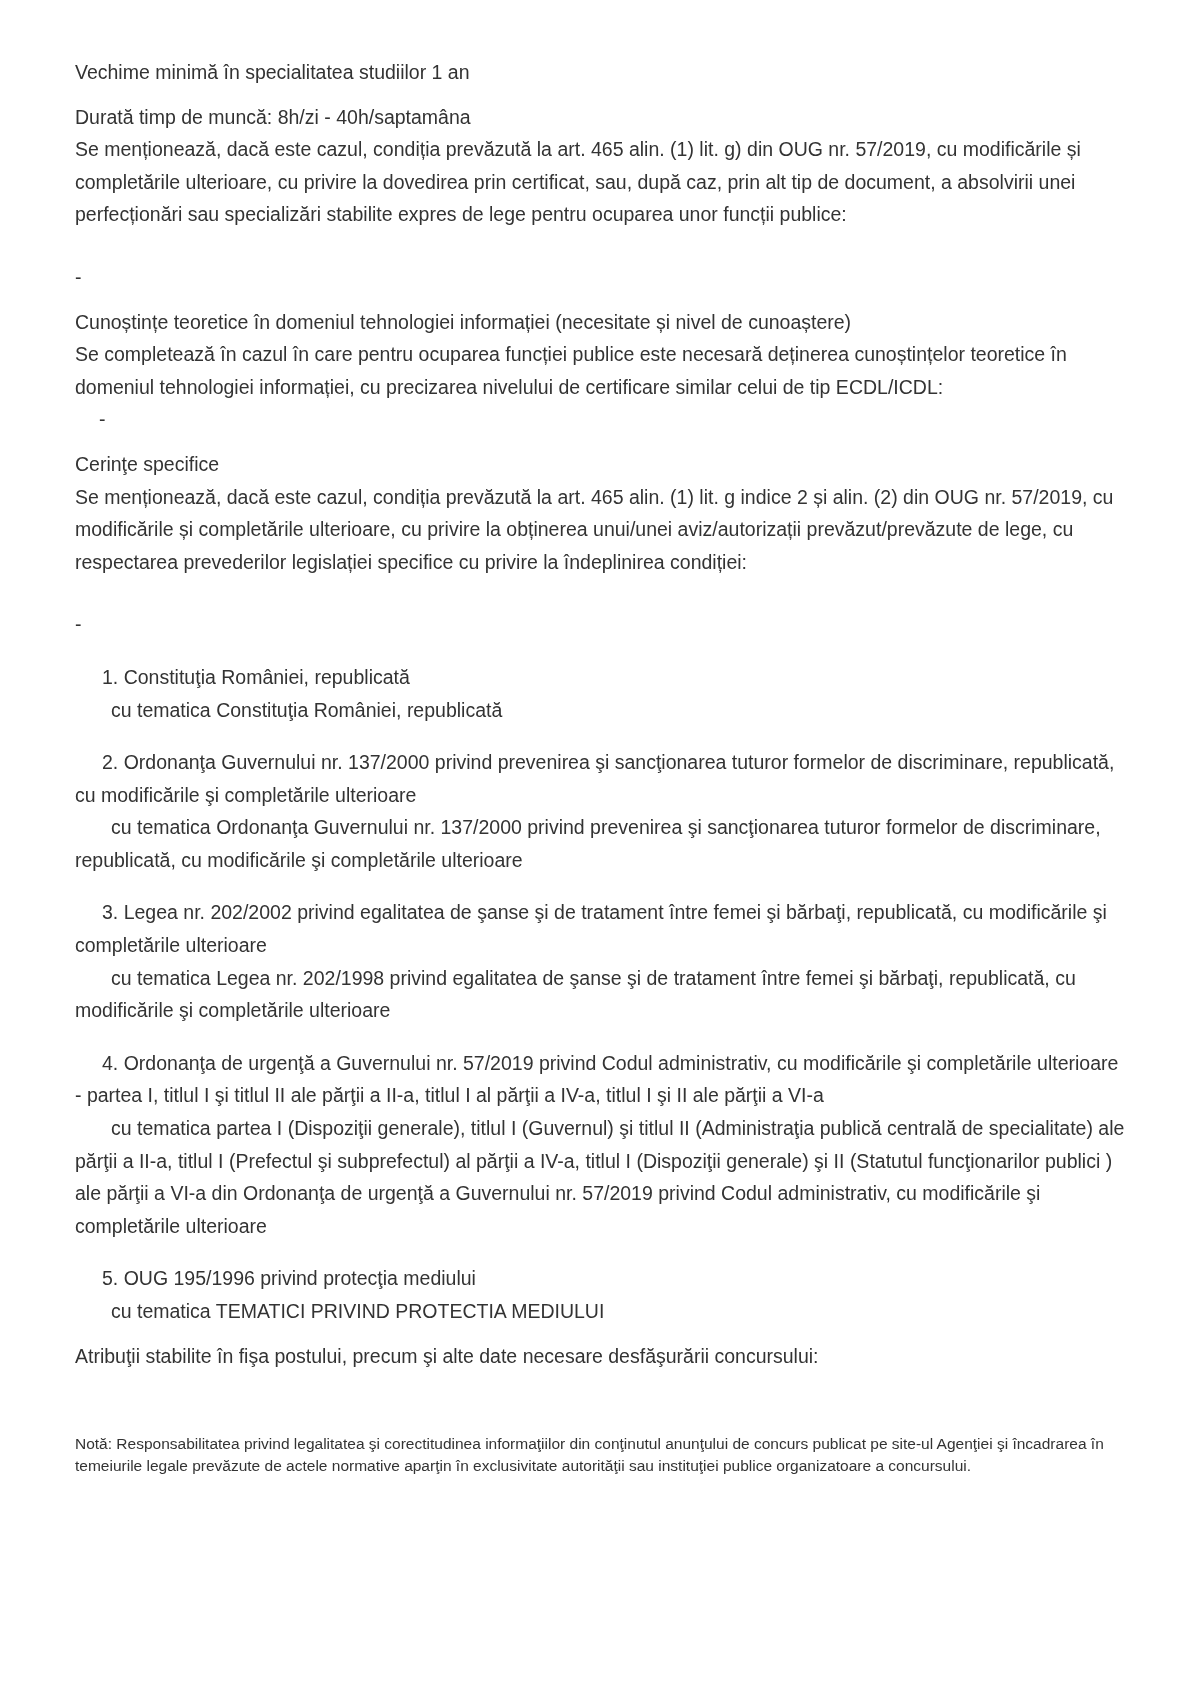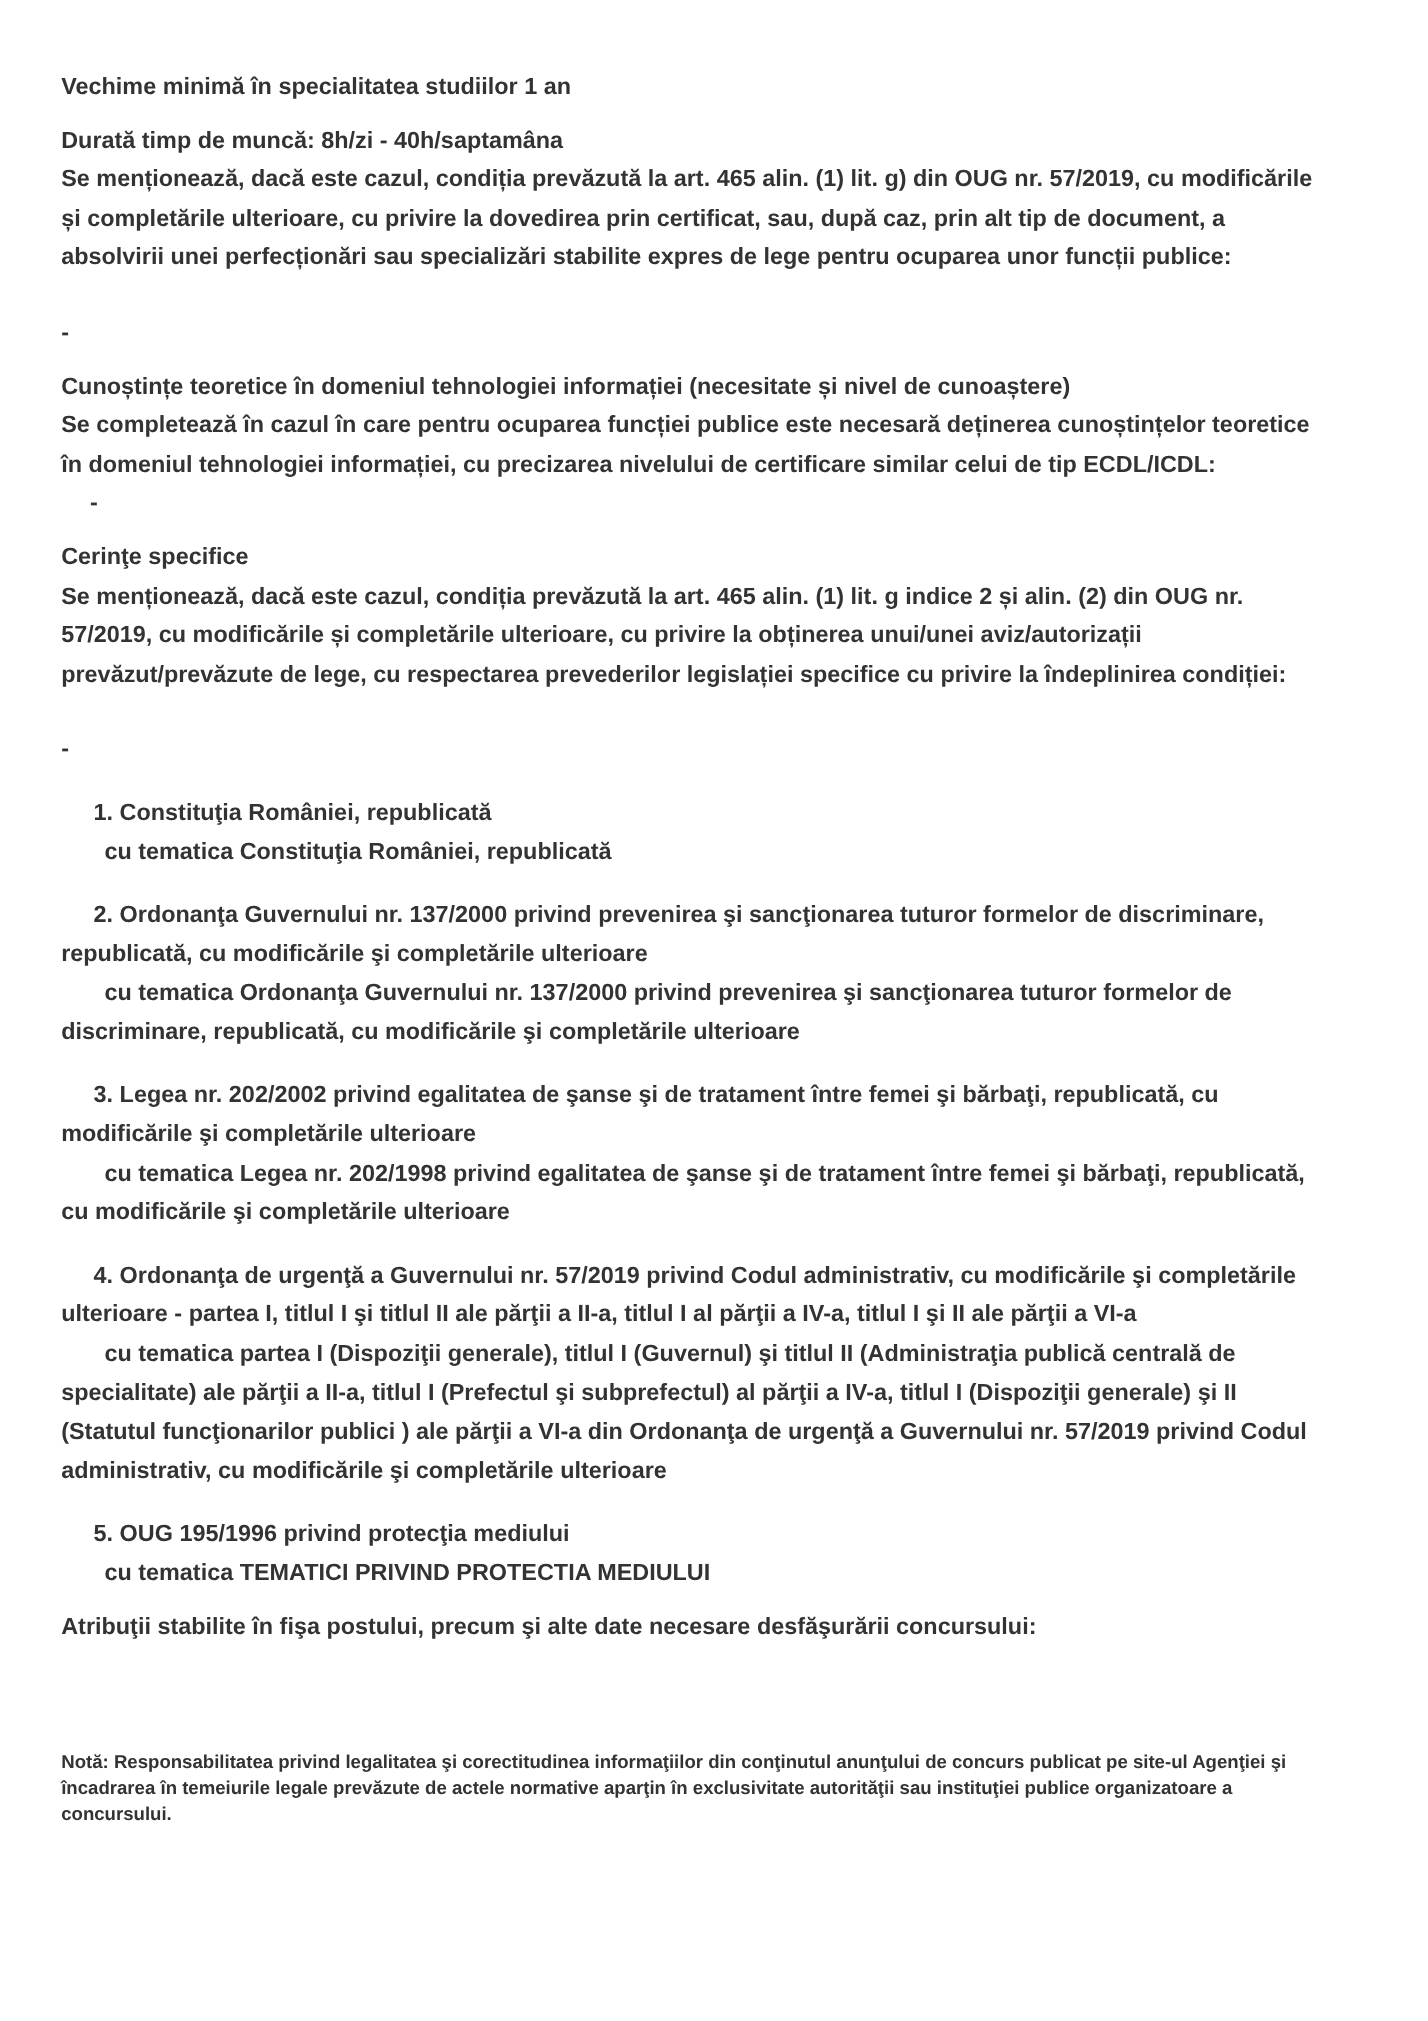--- a/index.html
+++ b/index.html
@@ -2,28 +2,28 @@
 <html><head>
 <meta charset="utf-8">
 <style>
   html, body { margin: 0; padding: 0; background: #ffffff; }
   body {
     width: 1190px; height: 1684px;
     font-family: "Liberation Sans", sans-serif;
     color: #333333;
     overflow: hidden;
   }
-  .page { padding: 56px 60px 0 51px; width: 1055px; box-sizing: content-box; font-weight: bold; }
+  .page { padding: 56px 60px 0 75px; width: 1055px; box-sizing: content-box; }
   p { margin: 0; font-size: 19.5px; line-height: 32.6px; }
   .gap { margin-top: 12px; }
   .gap-lg { margin-top: 30px; }
   .dash-indent { text-indent: 24px; }
   .indent1 { text-indent: 27px; margin-top: 20px; }
   .indent2 { text-indent: 36px; }
-  .footer { margin-top: 86px; }
+  .footer { margin-top: 61px; }
   .footer p { font-size: 15.5px; line-height: 22px; }
 </style>
 </head>
 <body>
 
 <div class="page">
 
   <p>Vechime minimă în specialitatea studiilor 1 an</p>
 
   <p class="gap">Durată timp de muncă: 8h/zi - 40h/saptamâna</p>

